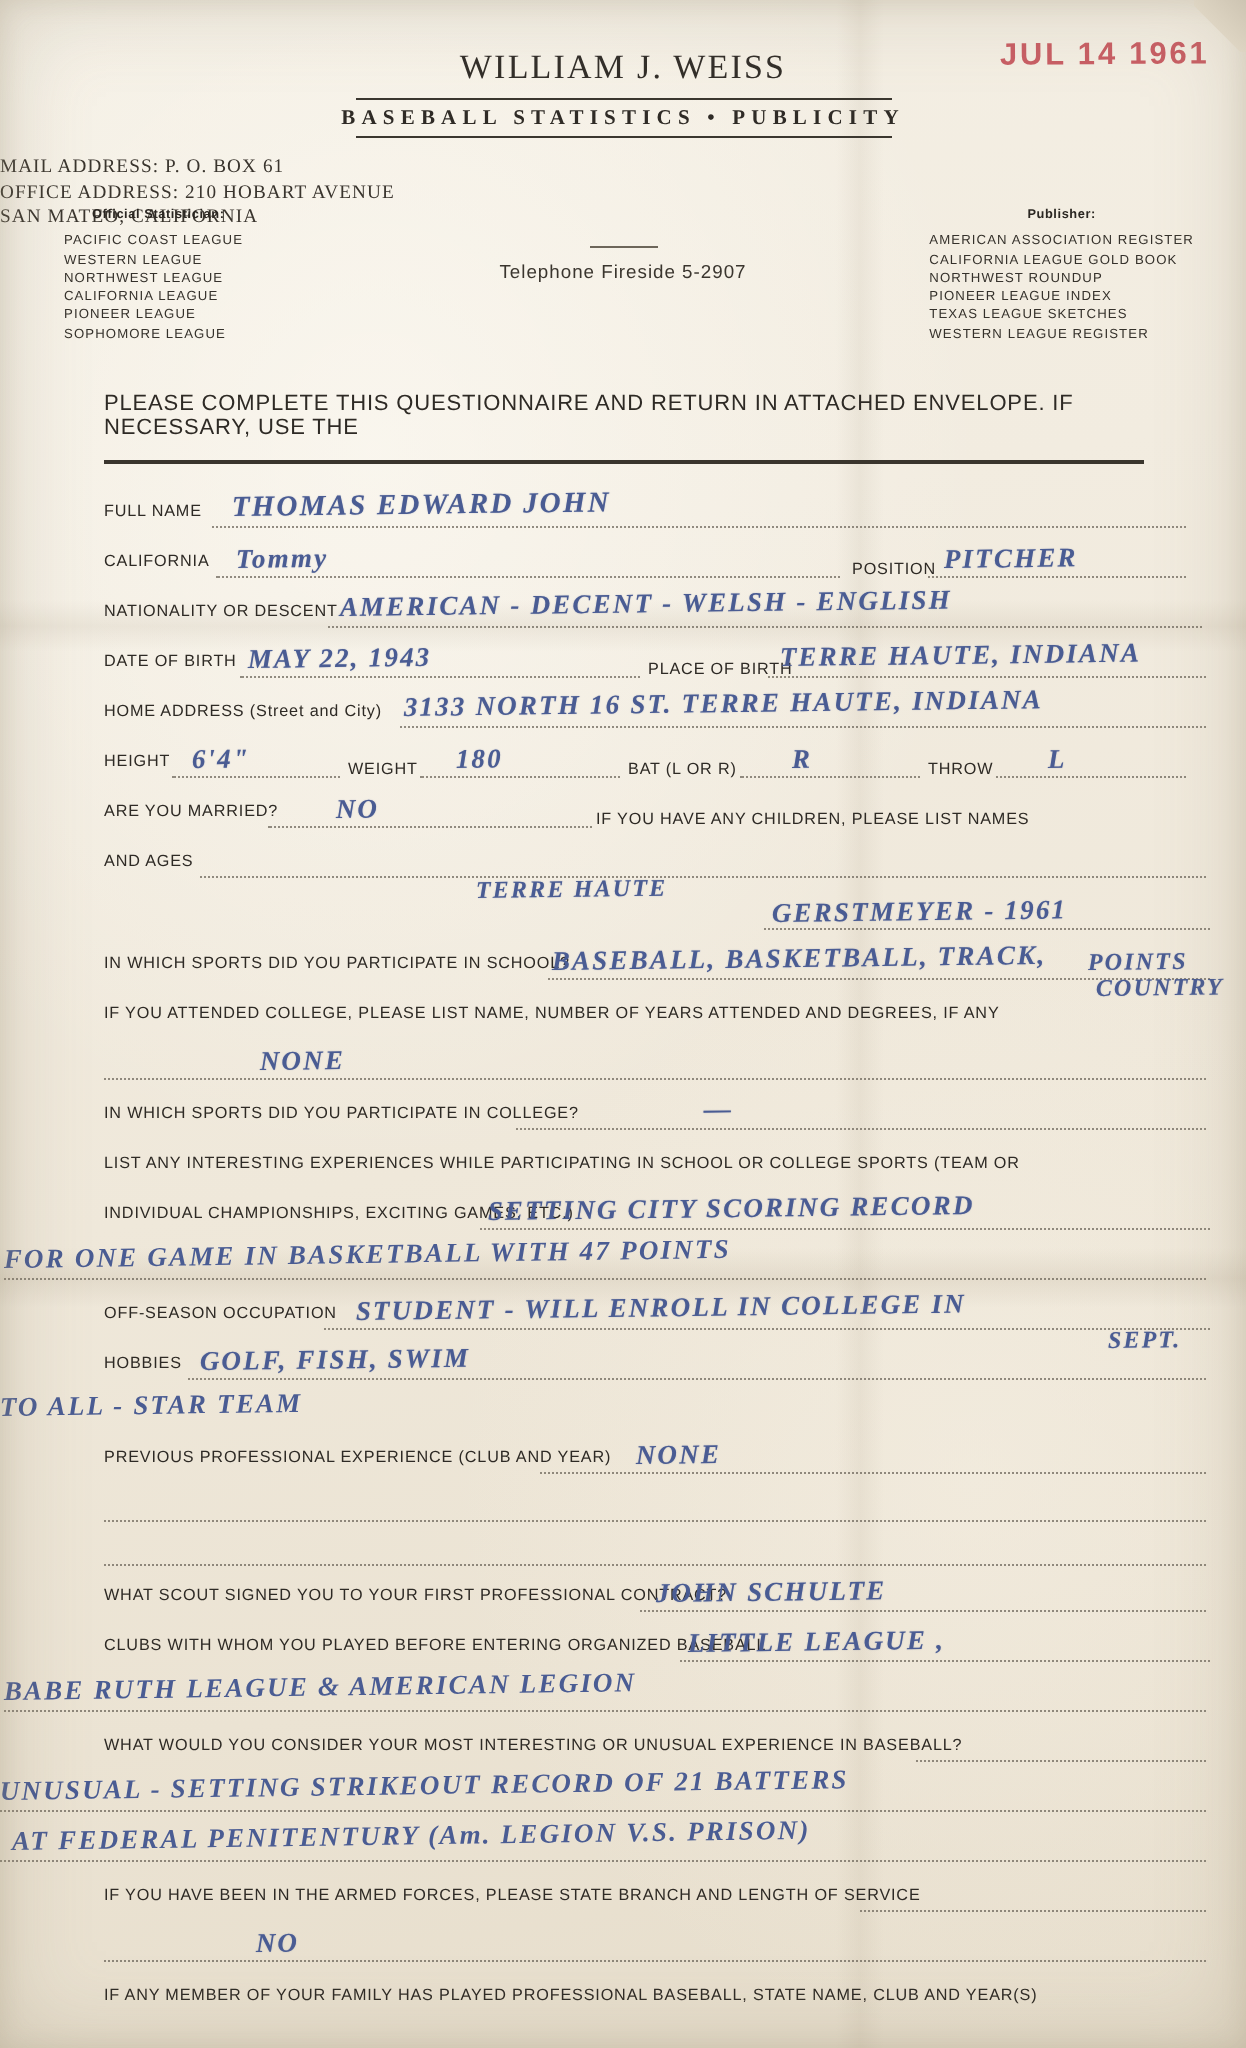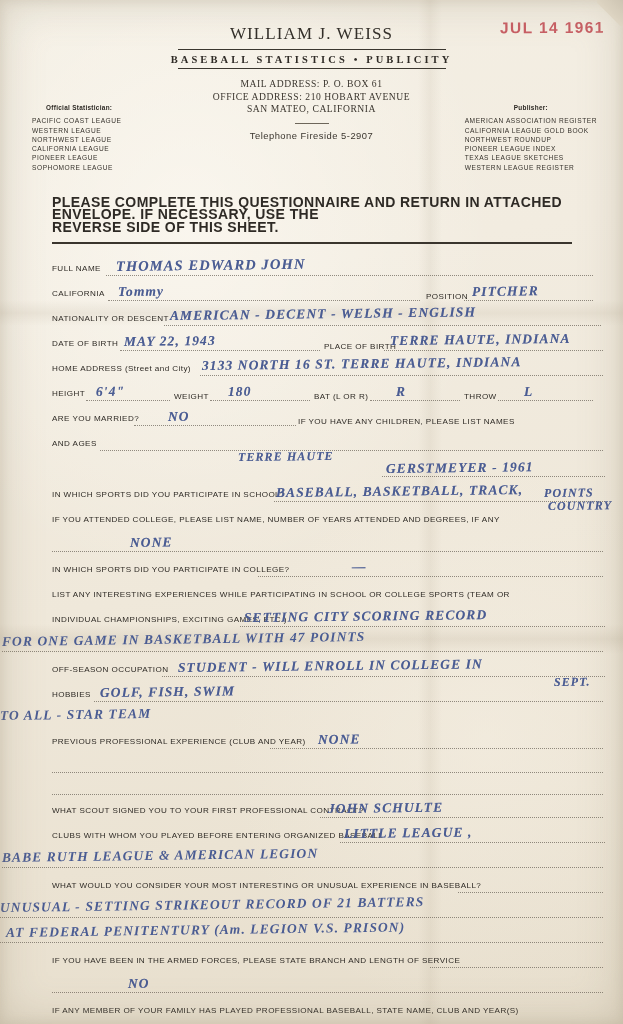--- a/index.html
+++ b/index.html
@@ -78,21 +78,20 @@
     color: #2f2b26;
     padding: 4px 0 3px;
   }
 
   .lh-rule-bot {
     width: 268px; margin: 0 auto;
     border-top: 1.4px solid #3b372f;
   }
 
   .lh-addr {
-    text-align: center;
     font-family: "Liberation Serif", serif;
     font-size: 9.6px;
     letter-spacing: 0.55px;
     color: #3a352e;
     line-height: 12.6px;
     margin-top: 9px;
   }
 
   .lh-minirule {
     width: 34px; margin: 7px auto 6px;
@@ -142,22 +141,22 @@
 
   
   .form {
     position: absolute;
     left: 52px;
     right: 18px;
     top: 196px;
   }
 
   .instruction {
-    font-size: 14px;
-    font-weight: 700;
+    font-size: 11px;
+    font-weight: 400;
     letter-spacing: 0.42px;
     color: #2e2a25;
     line-height: 12.4px;
     width: 520px;
   }
 
   .thick-rule {
     width: 520px;
     border-top: 2.1px solid #3a352d;
     margin: 9px 0 13px;
@@ -268,21 +267,20 @@
       <div>PIONEER LEAGUE INDEX</div>
       <div>TEXAS LEAGUE SKETCHES</div>
       <div>WESTERN LEAGUE REGISTER</div>
     </div>
   </div>
 
   <div class="form">
 
     <div class="instruction">
       <div>PLEASE COMPLETE THIS QUESTIONNAIRE AND RETURN IN ATTACHED ENVELOPE. IF NECESSARY, USE THE</div>
-      <div>REVERSE SIDE OF THIS SHEET.</div>
     </div>
 
     <div class="thick-rule"></div>
 
     <div class="row">
       <span class="lbl">FULL NAME</span>
       <span class="dots" style="left:54px; right:12px;"></span>
       <span class="hw hw-lg" style="left:64px; bottom:7px;">THOMAS EDWARD JOHN</span>
     </div>
 

